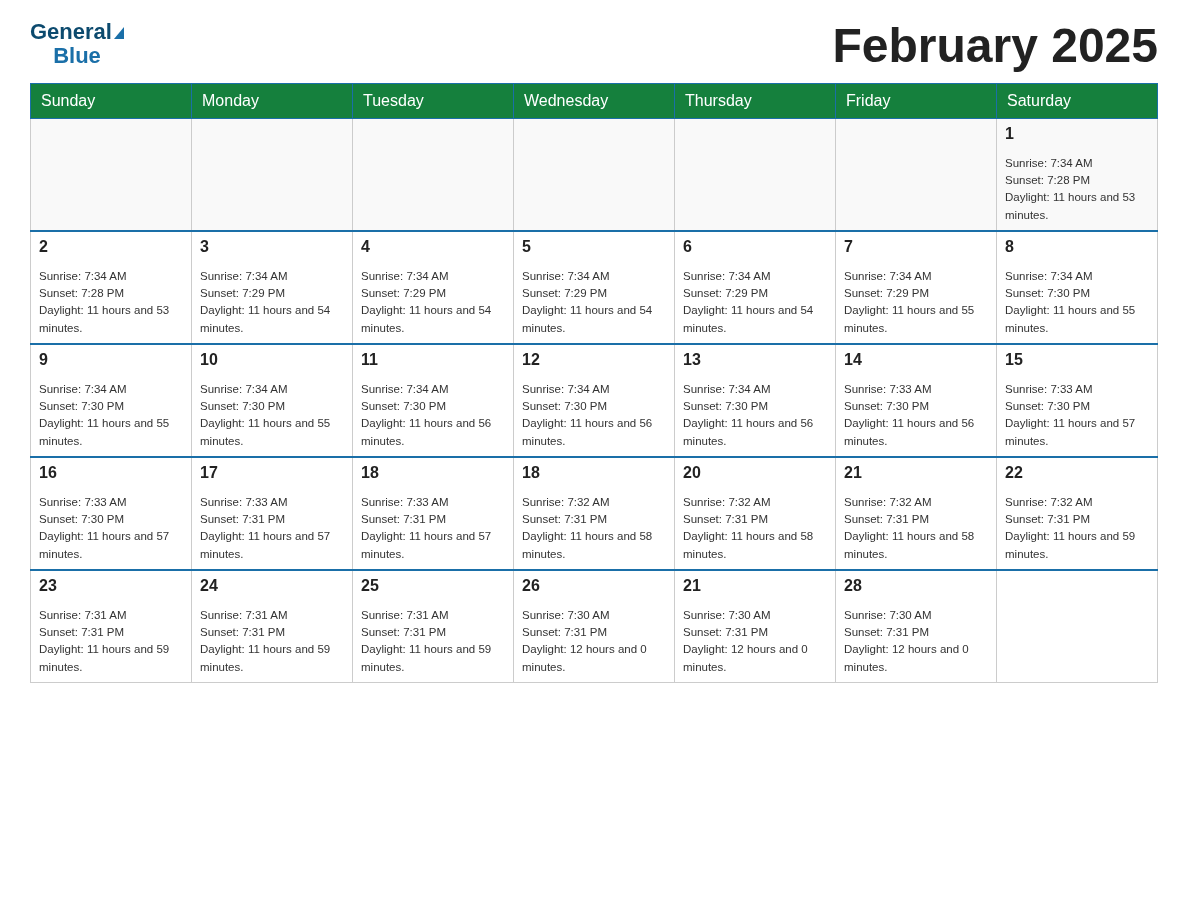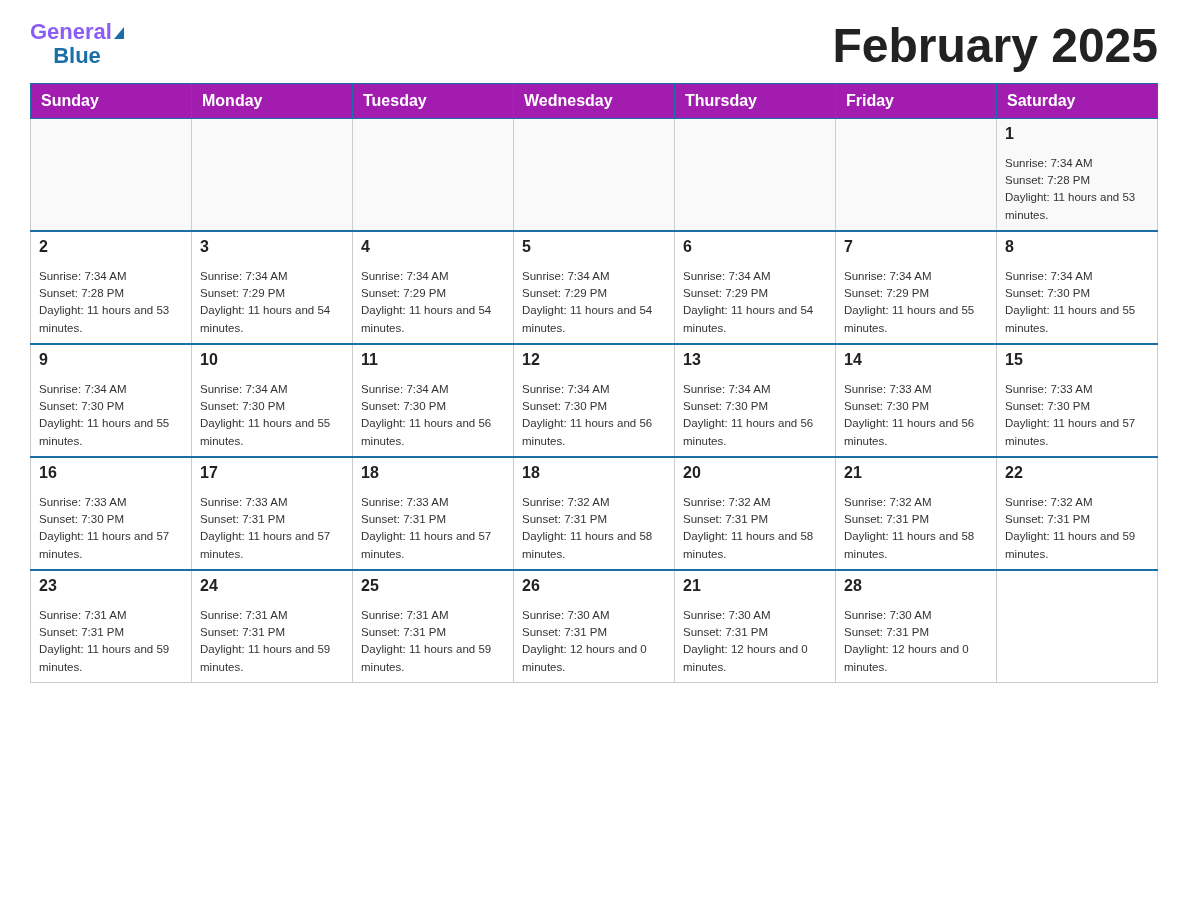--- a/index.html
+++ b/index.html
@@ -18,21 +18,21 @@
       margin-bottom: 10px;
     }
     .logo {
       display: flex;
       flex-direction: column;
       font-size: 22px;
       font-weight: bold;
       color: #333;
       line-height: 1.1;
     }
-    .logo-general { color: #8b5cf6; }
+    .logo-general { color: #0c4a6e; }
     .logo-blue { color: #1a6fa8; text-align: center; }
     .logo-triangle {
       display: inline-block;
       width: 0;
       height: 0;
       border-left: 10px solid transparent;
       border-bottom: 12px solid #1a6fa8;
       margin-left: 2px;
       vertical-align: middle;
     }
@@ -49,24 +49,24 @@
       font-size: 20px;
       color: #555;
       margin-top: 4px;
     }
     .calendar {
       width: 100%;
       border-collapse: collapse;
       margin-top: 10px;
     }
     .calendar th {
-      background: #a21caf;
+      background: #15803d;
       color: #fff;
       font-size: 16px;
-      font-weight: bold;
+      font-weight: normal;
       padding: 8px 10px;
       text-align: left;
       border: 1px solid #1a6fa8;
     }
     .calendar td {
       vertical-align: top;
       border: 1px solid #ccc;
       padding: 6px 8px;
       width: calc(100% / 7);
       min-height: 110px;

